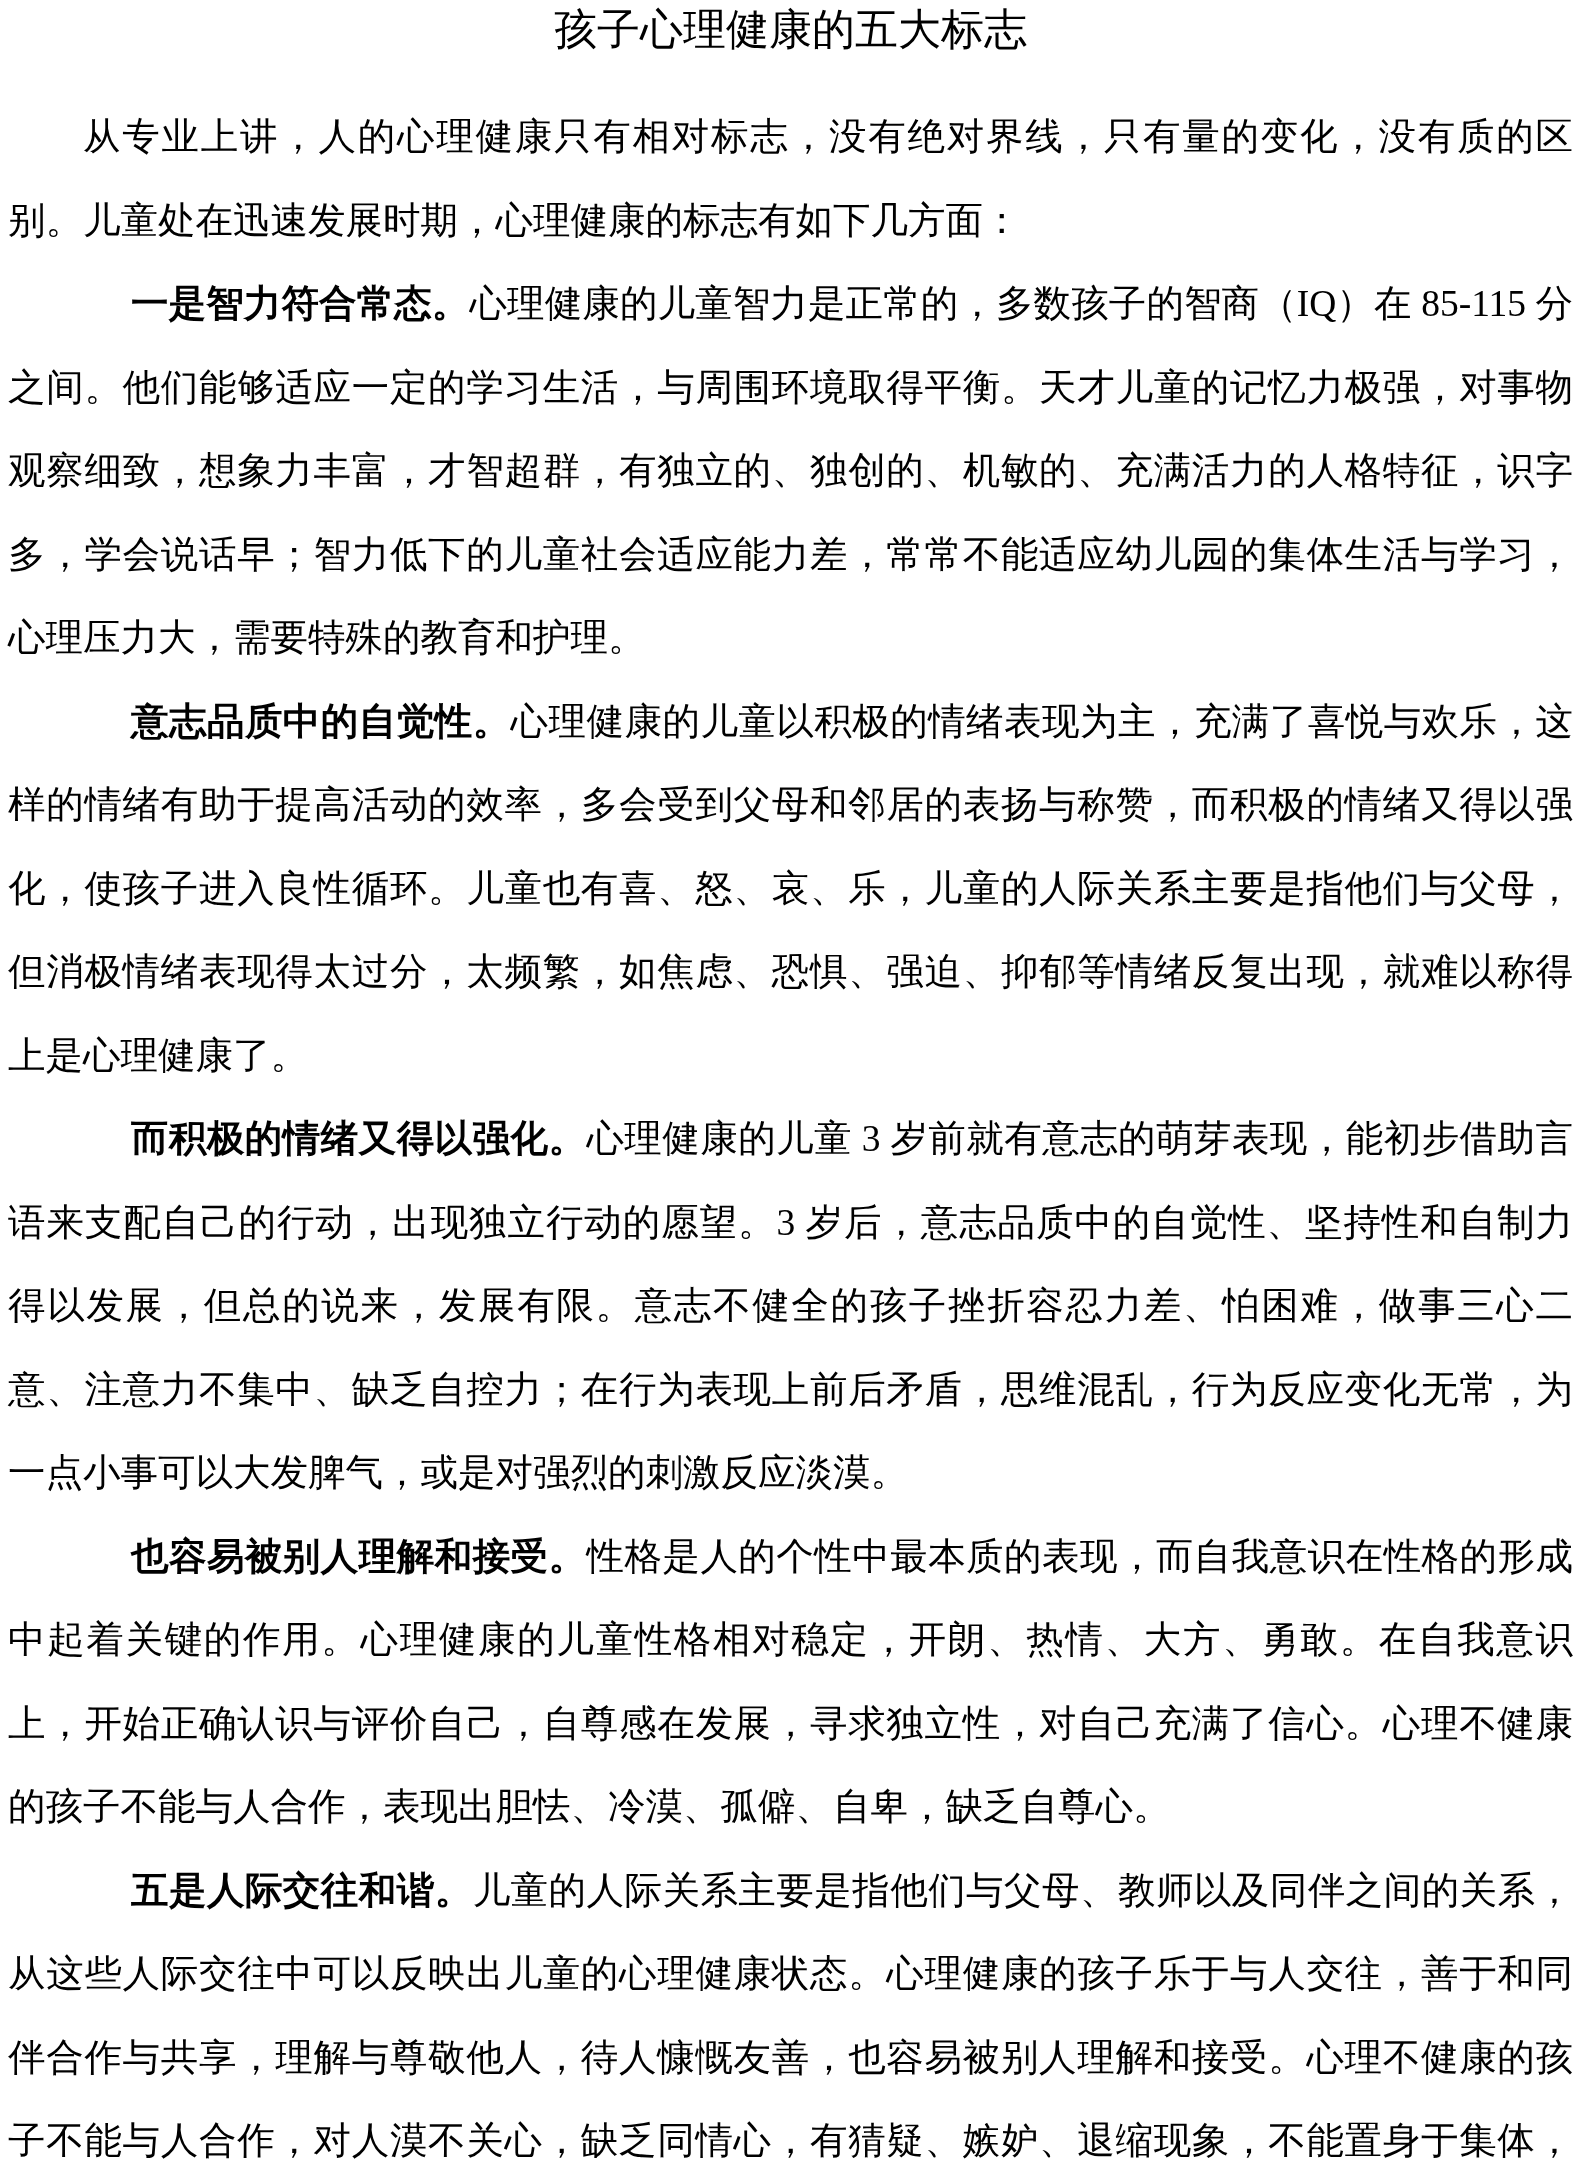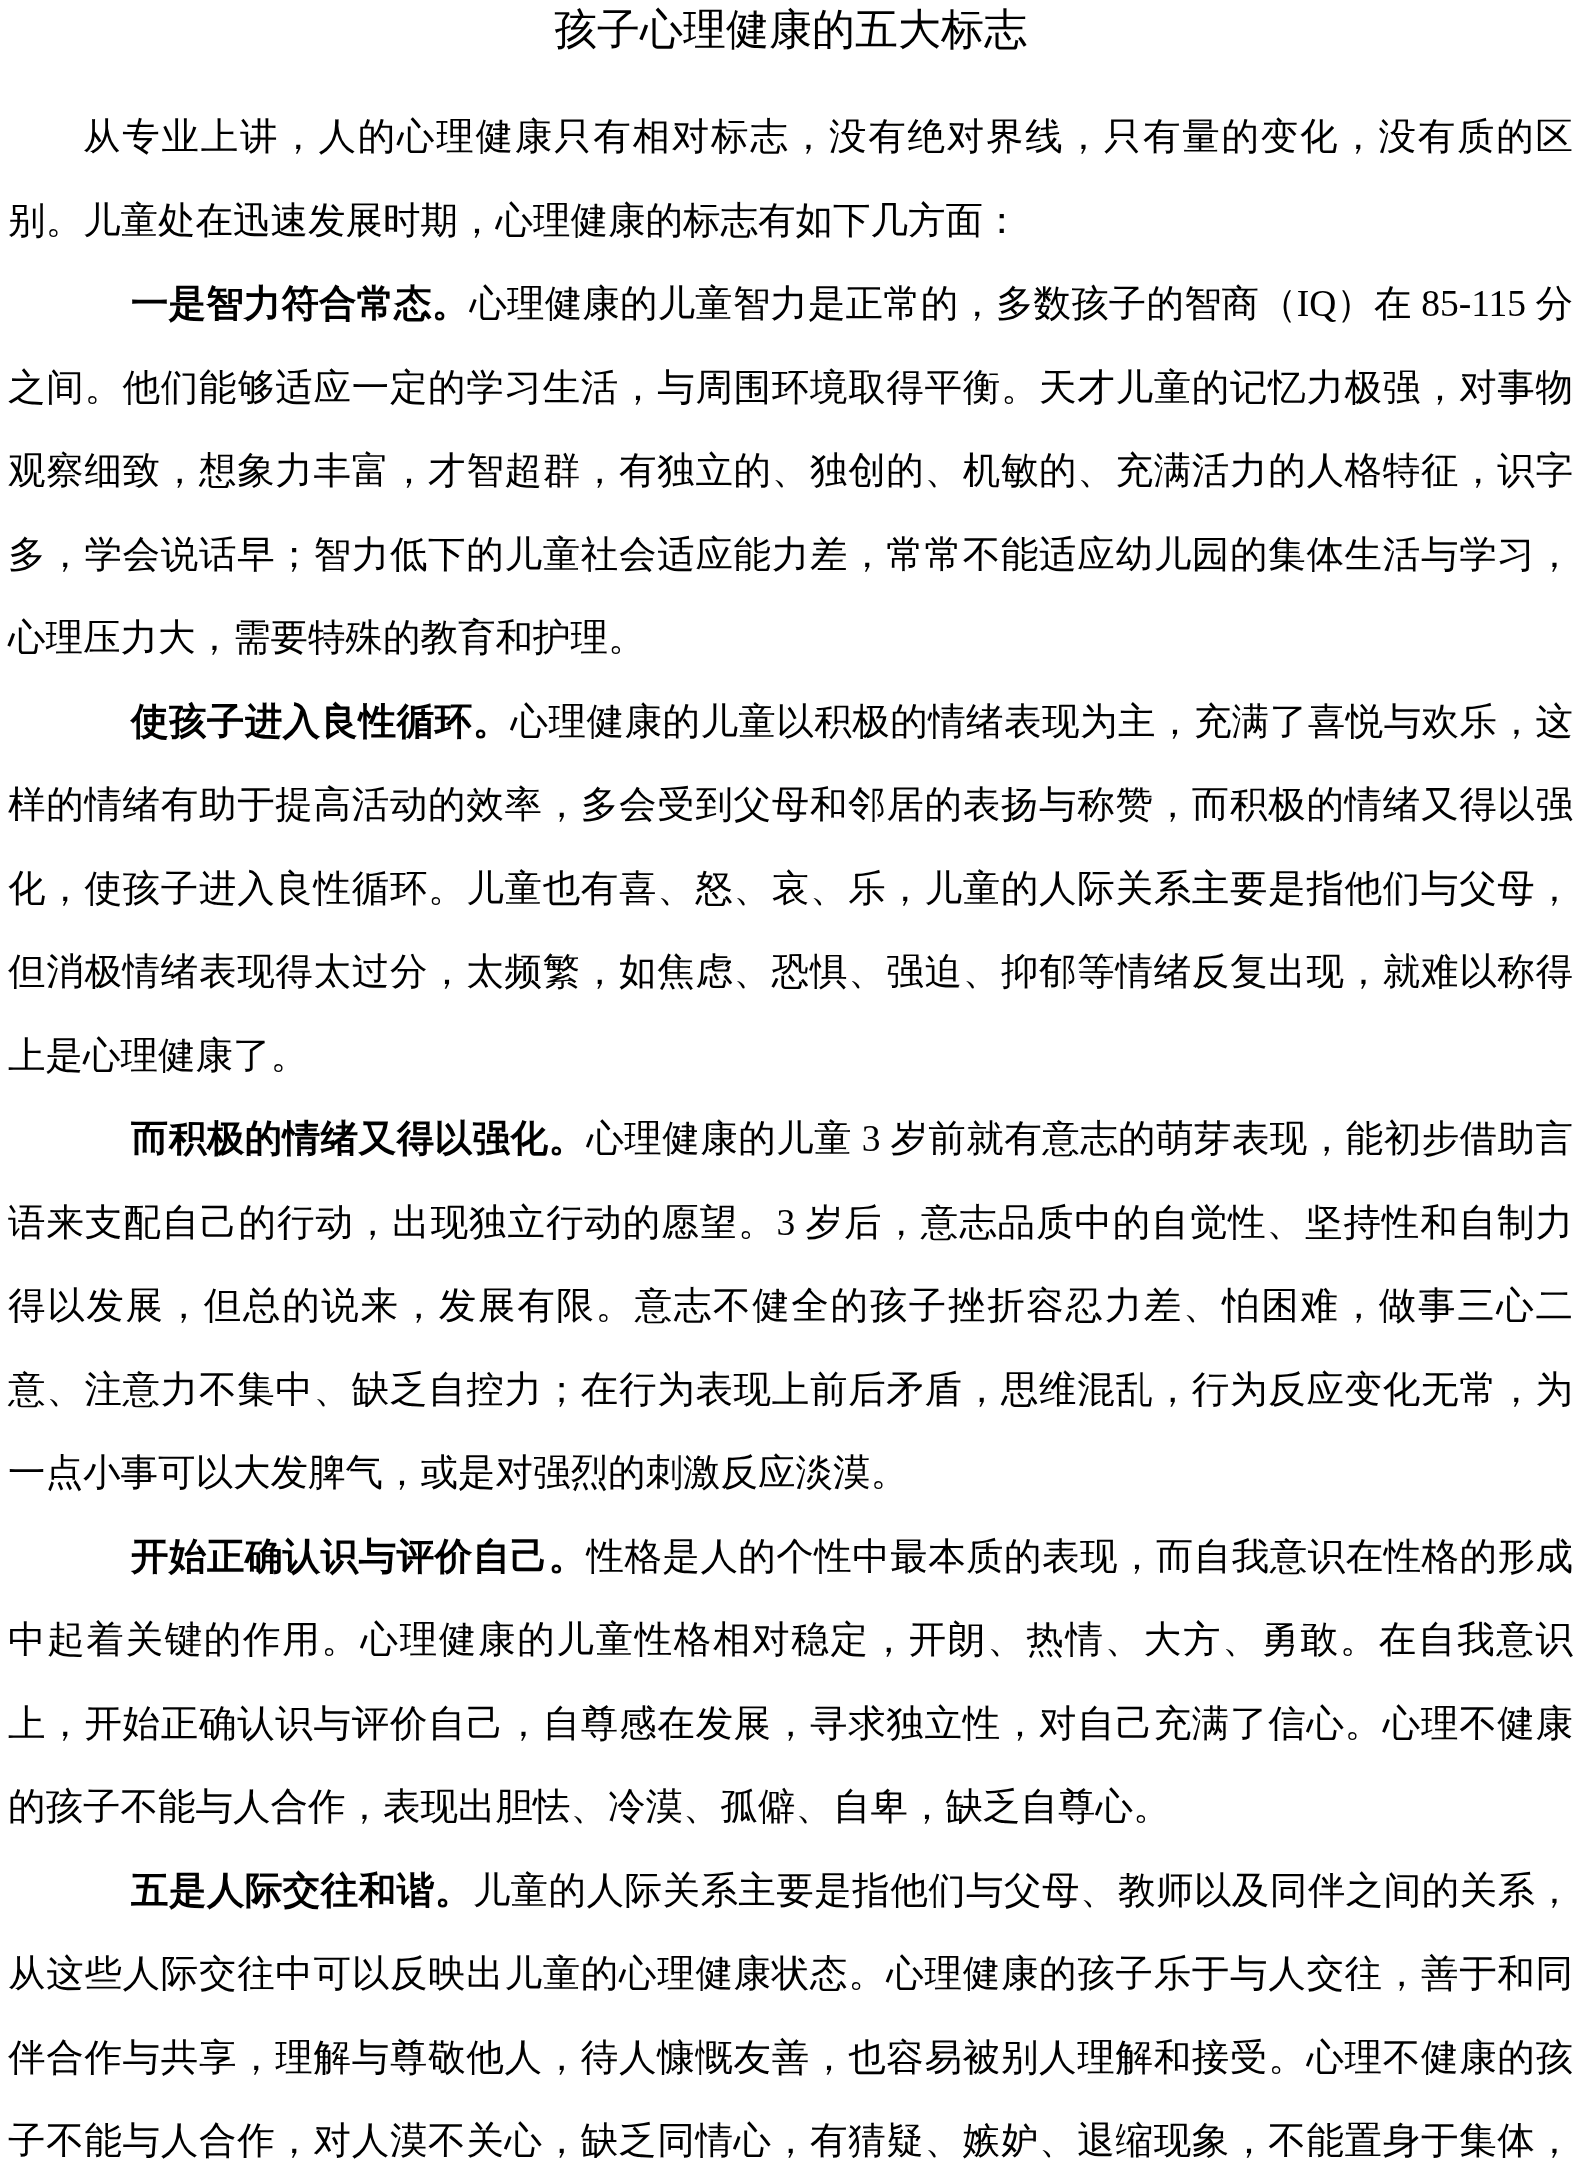--- a/index.html
+++ b/index.html
@@ -48,18 +48,18 @@
   }
 </style>
 </head>
 <body>
 
 <div class="page">
   <h1 class="doc-title">孩子心理健康的五大标志</h1>
   <div>
       <p class="para"><span>从专业上讲，人的心理健康只有相对标志，没有绝对界线，只有量的变化，没有质的区别。儿童处在迅速发展时期，心理健康的标志有如下几方面：</span></p>
       <p class="para"><b class="lead">一是智力符合常态。</b><span>心理健康的儿童智力是正常的，多数孩子的智商（IQ）在 85-115 分之间。他们能够适应一定的学习生活，与周围环境取得平衡。天才儿童的记忆力极强，对事物观察细致，想象力丰富，才智超群，有独立的、独创的、机敏的、充满活力的人格特征，识字多，学会说话早；智力低下的儿童社会适应能力差，常常不能适应幼儿园的集体生活与学习，心理压力大，需要特殊的教育和护理。</span></p>
-      <p class="para"><b class="lead">使孩子进入良性循环。</b><span>心理健康的儿童以积极的情绪表现为主，充满了喜悦与欢乐，这样的情绪有助于提高活动的效率，多会受到父母和邻居的表扬与称赞，而积极的情绪又得以强化，使孩子进入良性循环。儿童也有喜、怒、哀、乐，儿童的人际关系主要是指他们与父母，但消极情绪表现得太过分，太频繁，如焦虑、恐惧、强迫、抑郁等情绪反复出现，就难以称得上是心理健康了。</span></p>
+      <p class="para"><b class="lead">意志品质中的自觉性。</b><span>心理健康的儿童以积极的情绪表现为主，充满了喜悦与欢乐，这样的情绪有助于提高活动的效率，多会受到父母和邻居的表扬与称赞，而积极的情绪又得以强化，使孩子进入良性循环。儿童也有喜、怒、哀、乐，儿童的人际关系主要是指他们与父母，但消极情绪表现得太过分，太频繁，如焦虑、恐惧、强迫、抑郁等情绪反复出现，就难以称得上是心理健康了。</span></p>
       <p class="para"><b class="lead">而积极的情绪又得以强化。</b><span>心理健康的儿童 3 岁前就有意志的萌芽表现，能初步借助言语来支配自己的行动，出现独立行动的愿望。3 岁后，意志品质中的自觉性、坚持性和自制力得以发展，但总的说来，发展有限。意志不健全的孩子挫折容忍力差、怕困难，做事三心二意、注意力不集中、缺乏自控力；在行为表现上前后矛盾，思维混乱，行为反应变化无常，为一点小事可以大发脾气，或是对强烈的刺激反应淡漠。</span></p>
-      <p class="para"><b class="lead">开始正确认识与评价自己。</b><span>性格是人的个性中最本质的表现，而自我意识在性格的形成中起着关键的作用。心理健康的儿童性格相对稳定，开朗、热情、大方、勇敢。在自我意识上，开始正确认识与评价自己，自尊感在发展，寻求独立性，对自己充满了信心。心理不健康的孩子不能与人合作，表现出胆怯、冷漠、孤僻、自卑，缺乏自尊心。</span></p>
+      <p class="para"><b class="lead">也容易被别人理解和接受。</b><span>性格是人的个性中最本质的表现，而自我意识在性格的形成中起着关键的作用。心理健康的儿童性格相对稳定，开朗、热情、大方、勇敢。在自我意识上，开始正确认识与评价自己，自尊感在发展，寻求独立性，对自己充满了信心。心理不健康的孩子不能与人合作，表现出胆怯、冷漠、孤僻、自卑，缺乏自尊心。</span></p>
       <p class="para"><b class="lead">五是人际交往和谐。</b><span>儿童的人际关系主要是指他们与父母、教师以及同伴之间的关系，从这些人际交往中可以反映出儿童的心理健康状态。心理健康的孩子乐于与人交往，善于和同伴合作与共享，理解与尊敬他人，待人慷慨友善，也容易被别人理解和接受。心理不健康的孩子不能与人合作，对人漠不关心，缺乏同情心，有猜疑、嫉妒、退缩现象，不能置身于集体，与人格格不入。</span></p>
     </div>
 </div>
 
 </body></html>

